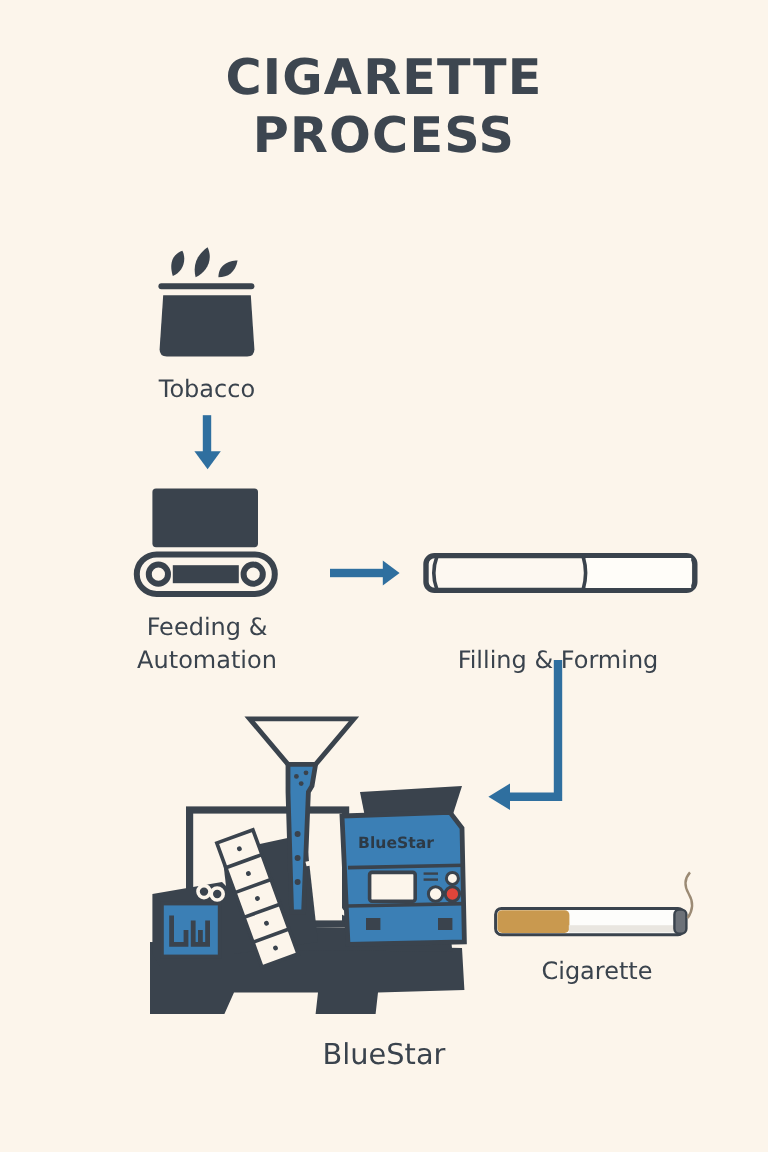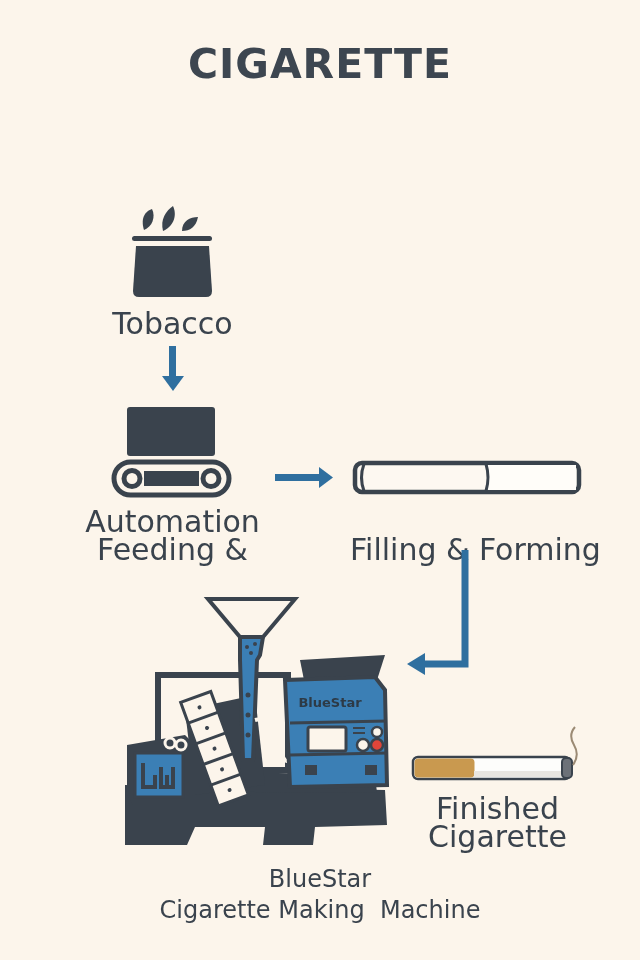--- a/index.html
+++ b/index.html
@@ -5,28 +5,29 @@
   html, body { margin:0; padding:0; }
   body {
     width:640px; height:960px; background:#fcf5eb; position:relative; overflow:hidden;
     font-family:"DejaVu Sans", "Liberation Sans", sans-serif; color:#3a434d;
   }
   .title {
     position:absolute; left:0; top:40px; width:640px; text-align:center;
     font-weight:bold; font-size:41px; line-height:49px; letter-spacing:1px; color:#3d4650;
   }
   .title div { white-space:nowrap; }
-  .label { position:absolute; text-align:center; font-size:30px; line-height:28px; color:#3a434d; white-space:nowrap; }
+  .label { position:absolute; text-align:center; font-size:20px; line-height:28px; color:#3a434d; white-space:nowrap; }
   svg.abs { position:absolute; overflow:visible; }
 </style>
 </head>
 <body>
 
 <div class="title">
   <div>CIGARETTE</div>
+  <div>PROCESS</div>
 </div>
 
 <svg class="abs" style="left:130px;top:205px" width="85" height="95" viewBox="0 0 85 95">
   <path d="M14 25 C10 12 16 6 22 4 C26 12 22 22 14 25 Z" fill="#3a434d"></path>
   <path d="M33 26 C30 14 36 6 43 1 C48 12 42 22 33 26 Z" fill="#3a434d"></path>
   <path d="M52 26 C52 16 60 12 68 12 C66 22 60 26 52 26 Z" fill="#3a434d"></path>
   <rect x="2" y="31" width="80" height="5" rx="2.5" fill="#3a434d"></rect>
   <path d="M6 41 L79 41 L82 86 Q82 92 76 92 L9 92 Q3 92 3 86 Z" fill="#3a434d"></path>
 </svg>
 <div class="label" style="left:100px;top:310px;width:145px">Tobacco</div>
@@ -37,22 +38,22 @@
 </svg>
 
 <svg class="abs" style="left:110px;top:405px" width="125" height="95" viewBox="0 0 125 95">
   <rect x="17" y="2" width="88" height="49" rx="3" fill="#3a434d"></rect>
   <rect x="4" y="57" width="115" height="33" rx="16.5" fill="none" stroke="#3a434d" stroke-width="5"></rect>
   <circle cx="22" cy="73.5" r="8" fill="none" stroke="#3a434d" stroke-width="5"></circle>
   <circle cx="101" cy="73.5" r="8" fill="none" stroke="#3a434d" stroke-width="5"></circle>
   <rect x="34" y="66" width="55" height="15" fill="#3a434d"></rect>
 </svg>
 <div class="label" style="left:85px;top:508px;width:175px">
+  <div>Feeding &amp;</div>
   <div>Automation</div>
-  <div>Feeding &amp;</div>
 </div>
 
 <svg class="abs" style="left:275px;top:465px" width="62" height="24" viewBox="0 0 62 24">
   <rect x="0" y="9" width="46" height="7" fill="#2f6f9f"></rect>
   <path d="M44 2 L58 12.5 L44 23 Z" fill="#2f6f9f"></path>
 </svg>
 
 <svg class="abs" style="left:352px;top:460px" width="230" height="36" viewBox="0 0 230 36">
   <rect x="3" y="3" width="224" height="29" rx="7" fill="#fdf8f1" stroke="#3a434d" stroke-width="4.5"></rect>
   <rect x="136" y="5" width="88" height="25" fill="#fffdf9"></rect>
@@ -114,26 +115,24 @@
   <circle cx="262" cy="137" r="5" fill="#fcf5eb" stroke="#3a434d" stroke-width="2.5"></circle>
   <circle cx="248" cy="150" r="6" fill="#fcf5eb" stroke="#3a434d" stroke-width="2.5"></circle>
   <circle cx="262" cy="150" r="6" fill="#e0453a" stroke="#3a434d" stroke-width="2.5"></circle>
   <rect x="238" y="132" width="12" height="2" fill="#3a434d"></rect>
   <rect x="238" y="137" width="12" height="2" fill="#3a434d"></rect>
   <rect x="190" y="170" width="12" height="10" fill="#3a434d"></rect>
   <rect x="250" y="170" width="12" height="10" fill="#3a434d"></rect>
 </svg>
 <div class="label" style="left:100px;top:864px;width:440px;font-size:24px;line-height:31px">
   <div>BlueStar</div>
-  <div style="white-space:pre">Cigarette Making  Machine</div>
 </div>
 
 <svg class="abs" style="left:410px;top:725px" width="175" height="60" viewBox="0 0 175 60">
   <rect x="3" y="32" width="157" height="22" rx="5" fill="#fdfdfb" stroke="#3a434d" stroke-width="2.5"></rect>
   <rect x="4.5" y="33.5" width="60" height="19" rx="4" fill="#c9994f"></rect>
   <rect x="64" y="46" width="94" height="6" fill="#e9e6e0"></rect>
   <rect x="152" y="33" width="10" height="20" rx="4" fill="#6c7178" stroke="#3a434d" stroke-width="2"></rect>
   <path d="M163 40 Q170 30 164 20 Q158 10 165 2" fill="none" stroke="#9b8a74" stroke-width="2"></path>
 </svg>
 <div class="label" style="left:415px;top:795px;width:165px">
-  <div>Finished</div>
   <div>Cigarette</div>
 </div>
 
 </body></html>

